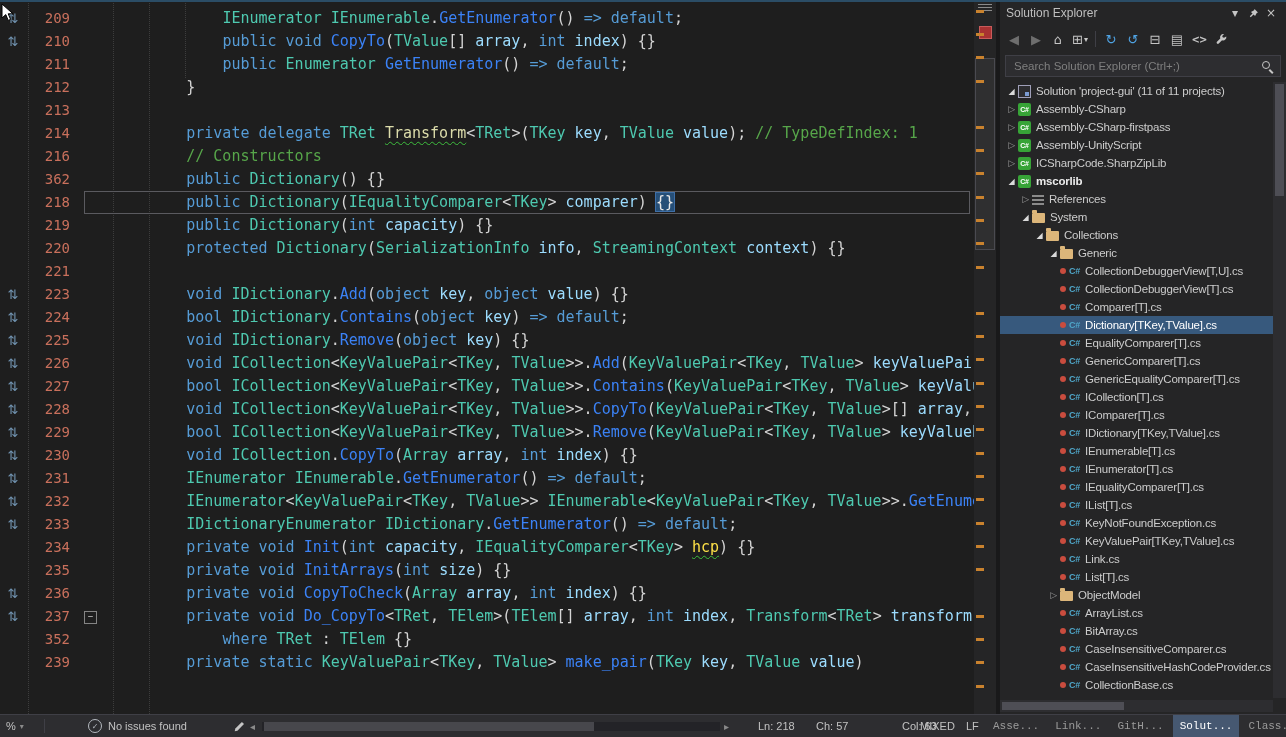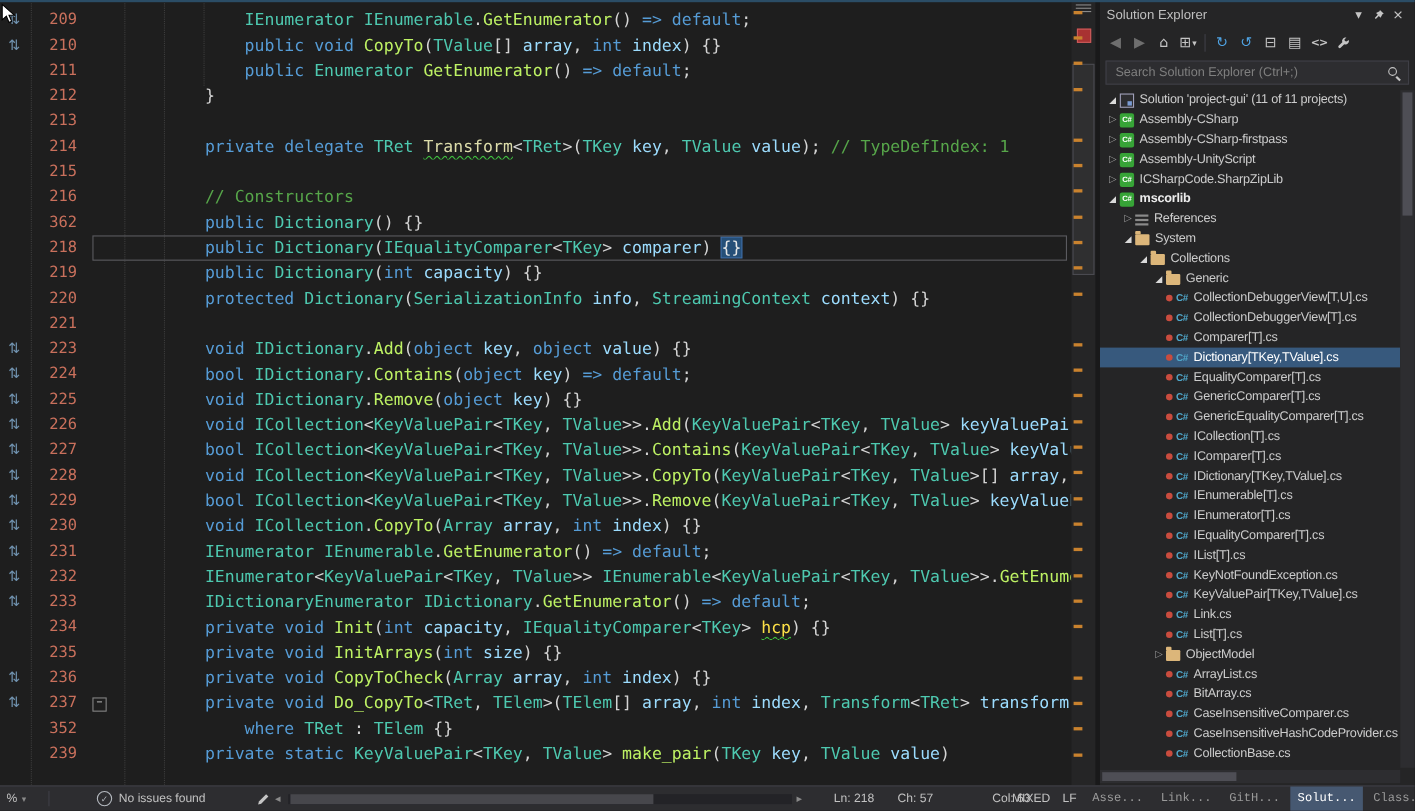--- a/index.html
+++ b/index.html
@@ -14,21 +14,21 @@
     font-family:"DejaVu Sans Mono",monospace;font-size:15px;}
   .code-line.current::after{content:"";position:absolute;left:84px;right:4px;top:0;bottom:0;
     border:1px solid #5A5A5F;pointer-events:none;}
   .glyph{width:26px;flex:none;text-align:center;color:#7193B0;font-size:13px;
     font-family:"DejaVu Sans",sans-serif;}
   .lnum{width:44px;flex:none;text-align:right;padding-right:12px;color:#C9705C;font-size:14px;}
   .fold{width:16px;flex:none;position:relative;}
   .foldbox{position:absolute;left:2px;top:6px;width:11px;height:11px;border:1px solid #848484;
     color:#C8C8C8;font-size:9px;line-height:9px;text-align:center;background:#1E1E1E;}
   .ltext{flex:1 1 auto;overflow:hidden;padding-left:16px;color:#D4D4D4;}
-  .tk-k{color:#569CD6}.tk-t{color:#4EC9B0}.tk-m{color:#bef264}.tk-v{color:#9CDCFE}
+  .tk-k{color:#569CD6}.tk-t{color:#4EC9B0}.tk-m{color:#3b82f6}.tk-v{color:#9CDCFE}
   .tk-p{color:#D4D4D4}.tk-c{color:#57A64A}
   .tk-ms{color:#DCDCAA}.tk-vs{color:#fde047}
   .tk-ms,.tk-vs{text-decoration-line:underline;text-decoration-style:wavy;
     text-decoration-color:#3EBE3E;text-decoration-thickness:1px;text-underline-offset:3px;}
   .tk-sel{color:#E8E8E8;background:#264F78;box-shadow:0 0 0 1px #3E6FA8;}
 
   #cursor{position:absolute;left:1px;top:3px;z-index:60;pointer-events:none;}
 
   
   #ed-scrollbar{position:absolute;left:974px;top:0;width:22px;height:714px;background:#252526;}
@@ -117,21 +117,20 @@
   <div class="guide" style="left:113px;top:0;bottom:0;"></div>
   <div class="guide" style="left:149px;top:0;bottom:0;"></div>
   <div class="guide" style="left:185px;top:0;height:78px;"></div>
   <div id="code-lines">
       <div class="code-line"><span class="glyph">⇅</span><span class="lnum">209</span><span class="fold"></span><span class="ltext"><span>            </span><span class="tk-t">IEnumerator</span><span class="tk-p"> </span><span class="tk-t">IEnumerable</span><span class="tk-p">.</span><span class="tk-m">GetEnumerator</span><span class="tk-p">() </span><span class="tk-k">=&gt;</span><span class="tk-p"> </span><span class="tk-k">default</span><span class="tk-p">;</span></span></div>
       <div class="code-line"><span class="glyph">⇅</span><span class="lnum">210</span><span class="fold"></span><span class="ltext"><span>            </span><span class="tk-k">public</span><span class="tk-p"> </span><span class="tk-k">void</span><span class="tk-p"> </span><span class="tk-m">CopyTo</span><span class="tk-p">(</span><span class="tk-t">TValue</span><span class="tk-p">[] </span><span class="tk-v">array</span><span class="tk-p">, </span><span class="tk-k">int</span><span class="tk-p"> </span><span class="tk-v">index</span><span class="tk-p">) {}</span></span></div>
       <div class="code-line"><span class="glyph"></span><span class="lnum">211</span><span class="fold"></span><span class="ltext"><span>            </span><span class="tk-k">public</span><span class="tk-p"> </span><span class="tk-t">Enumerator</span><span class="tk-p"> </span><span class="tk-m">GetEnumerator</span><span class="tk-p">() </span><span class="tk-k">=&gt;</span><span class="tk-p"> </span><span class="tk-k">default</span><span class="tk-p">;</span></span></div>
       <div class="code-line"><span class="glyph"></span><span class="lnum">212</span><span class="fold"></span><span class="ltext"><span>        </span><span class="tk-p">}</span></span></div>
       <div class="code-line"><span class="glyph"></span><span class="lnum">213</span><span class="fold"></span><span class="ltext"><span></span></span></div>
       <div class="code-line"><span class="glyph"></span><span class="lnum">214</span><span class="fold"></span><span class="ltext"><span>        </span><span class="tk-k">private</span><span class="tk-p"> </span><span class="tk-k">delegate</span><span class="tk-p"> </span><span class="tk-t">TRet</span><span class="tk-p"> </span><span class="tk-ms">Transform</span><span class="tk-p">&lt;</span><span class="tk-t">TRet</span><span class="tk-p">&gt;(</span><span class="tk-t">TKey</span><span class="tk-p"> </span><span class="tk-v">key</span><span class="tk-p">, </span><span class="tk-t">TValue</span><span class="tk-p"> </span><span class="tk-v">value</span><span class="tk-p">); </span><span class="tk-c">// TypeDefIndex: 1</span></span></div>
-      <div class="code-line"><span class="glyph"></span><span class="lnum">215</span><span class="fold"></span><span class="ltext"><span></span></span></div>
       <div class="code-line"><span class="glyph"></span><span class="lnum">216</span><span class="fold"></span><span class="ltext"><span>        </span><span class="tk-c">// Constructors</span></span></div>
       <div class="code-line"><span class="glyph"></span><span class="lnum">362</span><span class="fold"></span><span class="ltext"><span>        </span><span class="tk-k">public</span><span class="tk-p"> </span><span class="tk-t">Dictionary</span><span class="tk-p">() {}</span></span></div>
       <div class="code-line current"><span class="glyph"></span><span class="lnum">218</span><span class="fold"></span><span class="ltext"><span>        </span><span class="tk-k">public</span><span class="tk-p"> </span><span class="tk-t">Dictionary</span><span class="tk-p">(</span><span class="tk-t">IEqualityComparer</span><span class="tk-p">&lt;</span><span class="tk-t">TKey</span><span class="tk-p">&gt; </span><span class="tk-v">comparer</span><span class="tk-p">) </span><span class="tk-sel">{}</span></span></div>
       <div class="code-line"><span class="glyph"></span><span class="lnum">219</span><span class="fold"></span><span class="ltext"><span>        </span><span class="tk-k">public</span><span class="tk-p"> </span><span class="tk-t">Dictionary</span><span class="tk-p">(</span><span class="tk-k">int</span><span class="tk-p"> </span><span class="tk-v">capacity</span><span class="tk-p">) {}</span></span></div>
       <div class="code-line"><span class="glyph"></span><span class="lnum">220</span><span class="fold"></span><span class="ltext"><span>        </span><span class="tk-k">protected</span><span class="tk-p"> </span><span class="tk-t">Dictionary</span><span class="tk-p">(</span><span class="tk-t">SerializationInfo</span><span class="tk-p"> </span><span class="tk-v">info</span><span class="tk-p">, </span><span class="tk-t">StreamingContext</span><span class="tk-p"> </span><span class="tk-v">context</span><span class="tk-p">) {}</span></span></div>
       <div class="code-line"><span class="glyph"></span><span class="lnum">221</span><span class="fold"></span><span class="ltext"><span></span></span></div>
       <div class="code-line"><span class="glyph">⇅</span><span class="lnum">223</span><span class="fold"></span><span class="ltext"><span>        </span><span class="tk-k">void</span><span class="tk-p"> </span><span class="tk-t">IDictionary</span><span class="tk-p">.</span><span class="tk-m">Add</span><span class="tk-p">(</span><span class="tk-k">object</span><span class="tk-p"> </span><span class="tk-v">key</span><span class="tk-p">, </span><span class="tk-k">object</span><span class="tk-p"> </span><span class="tk-v">value</span><span class="tk-p">) {}</span></span></div>
       <div class="code-line"><span class="glyph">⇅</span><span class="lnum">224</span><span class="fold"></span><span class="ltext"><span>        </span><span class="tk-k">bool</span><span class="tk-p"> </span><span class="tk-t">IDictionary</span><span class="tk-p">.</span><span class="tk-m">Contains</span><span class="tk-p">(</span><span class="tk-k">object</span><span class="tk-p"> </span><span class="tk-v">key</span><span class="tk-p">) </span><span class="tk-k">=&gt;</span><span class="tk-p"> </span><span class="tk-k">default</span><span class="tk-p">;</span></span></div>
       <div class="code-line"><span class="glyph">⇅</span><span class="lnum">225</span><span class="fold"></span><span class="ltext"><span>        </span><span class="tk-k">void</span><span class="tk-p"> </span><span class="tk-t">IDictionary</span><span class="tk-p">.</span><span class="tk-m">Remove</span><span class="tk-p">(</span><span class="tk-k">object</span><span class="tk-p"> </span><span class="tk-v">key</span><span class="tk-p">) {}</span></span></div>
       <div class="code-line"><span class="glyph">⇅</span><span class="lnum">226</span><span class="fold"></span><span class="ltext"><span>        </span><span class="tk-k">void</span><span class="tk-p"> </span><span class="tk-t">ICollection</span><span class="tk-p">&lt;</span><span class="tk-t">KeyValuePair</span><span class="tk-p">&lt;</span><span class="tk-t">TKey</span><span class="tk-p">, </span><span class="tk-t">TValue</span><span class="tk-p">&gt;&gt;.</span><span class="tk-m">Add</span><span class="tk-p">(</span><span class="tk-t">KeyValuePair</span><span class="tk-p">&lt;</span><span class="tk-t">TKey</span><span class="tk-p">, </span><span class="tk-t">TValue</span><span class="tk-p">&gt; </span><span class="tk-v">keyValuePair</span></span></div>

